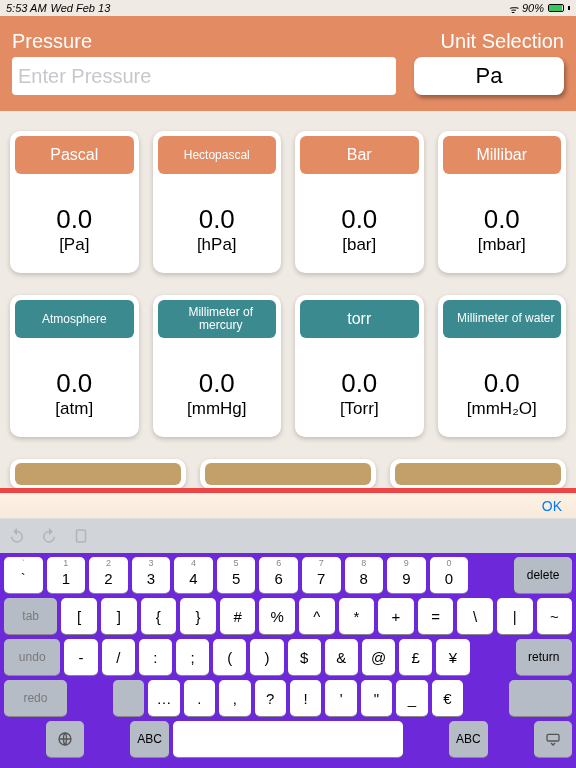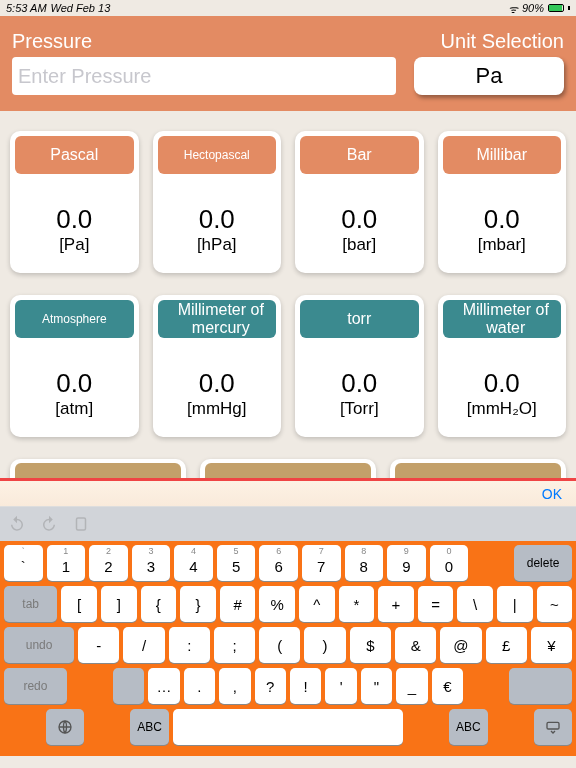--- a/index.html
+++ b/index.html
@@ -20,33 +20,33 @@
   .header-inputs { display: flex; gap: 18px; }
   .pressure-input { flex: 1; height: 38px; background: #fff; border-radius: 4px; border: none; font-size: 20px; padding: 0 6px; color:#333; }
   .pressure-input::placeholder { color: #c7c7cd; }
   .unit-btn { width: 150px; height: 38px; background: #fff; border-radius: 8px; border: none; font-size: 22px; color: #000; box-shadow: 2px 3px 4px rgba(0,0,0,0.35); }
 
   
   .grid-area { padding: 20px 10px 0 10px; flex:1; overflow:hidden;}
   .card-row { display: flex; gap: 14px; margin-bottom: 22px; }
   .card { flex: 1; background: #fff; border-radius: 10px; box-shadow: 0 2px 5px rgba(0,0,0,0.2); overflow: hidden; display: flex; flex-direction: column; align-items: center; height: 142px; }
   .card-head { width: calc(100% - 10px); margin: 5px 5px 0 5px; border-radius: 6px; color: #fff; display: flex; align-items: center; justify-content: center; font-size: 16px; height: 38px; text-align:center; padding:0 2px;}
-  .card-head.small { font-size: 16px; line-height:1.1;padding-left:10px;}
+  .card-head.small { font-size: 12px; line-height:1.1;padding-left:10px;}
   .card-head.med { font-size: 12px;}
   .orange { background: #e38b63; }
   .teal { background: #3b8a8f; }
   .tan { background: #c3a06a; }
   .card-value { font-size: 26px; color: #000; margin-top: 30px; font-weight:400;}
   .card-unit { font-size: 17px; color: #000; margin-top: 0; }
 
   .card-row.short .card { height: 30px; }
   .card-row.short .card-head { height:22px; margin:4px;}
 
   
-  .kbd-wrap { position: absolute; bottom: 12px; left: 0; right: 0; background: #f97316; border-top: 3px solid #ef4444;}
+  .kbd-wrap { position: absolute; bottom: 0; left: 0; right: 0; background: #6d28d9; border-top: 5px solid #ef4444;}
   .kbd-top { height: 26px; background: linear-gradient(#fdf2e4,#f9eadb); display:flex; justify-content:flex-end; align-items:center; padding:0 14px; border-bottom:1px solid #ddd;}
   .ok { color:#007aff; font-size:14px; font-weight:500;}
   .kbd-toolbar { height: 34px; background: #d1d4d9; display:flex; align-items:center; padding:0 8px; gap:14px;}
   .tb-icon { width:18px; height:18px; opacity:0.35;}
   .kbd { padding: 4px 4px 6px 4px; }
   .krow { display:flex; gap:4px; margin-bottom:5px;}
   .key { background:#fff; border-radius:5px; box-shadow:0 1px 0 #888; height:36px; display:flex; align-items:center; justify-content:center; font-size:15px; color:#000; flex:1; position:relative;}
   .key.gray { background:#b6bcc5; color:#000;margin-left:42px;}
   .key.graylbl { background:#b6bcc5; color:#7a7a7a; font-size:11px;text-align:center;}
   .key .upper { position:absolute; top:1px; font-size:9px; color:#888;}
@@ -230,20 +230,21 @@
         <div class="key">/</div>
         <div class="key">:</div>
         <div class="key">;</div>
         <div class="key">(</div>
         <div class="key">)</div>
         <div class="key">$</div>
         <div class="key">&amp;</div>
         <div class="key">@</div>
         <div class="key">£</div>
         <div class="key">¥</div>
+        <div class="key gray fn wide17">return</div>
       </div>
     <div class="krow" id="krow4">
         <div class="key graylbl fn wide2">redo</div>
         <div class="key gray"></div>
         <div class="key">…</div>
         <div class="key">.</div>
         <div class="key">,</div>
         <div class="key">?</div>
         <div class="key">!</div>
         <div class="key">'</div>

